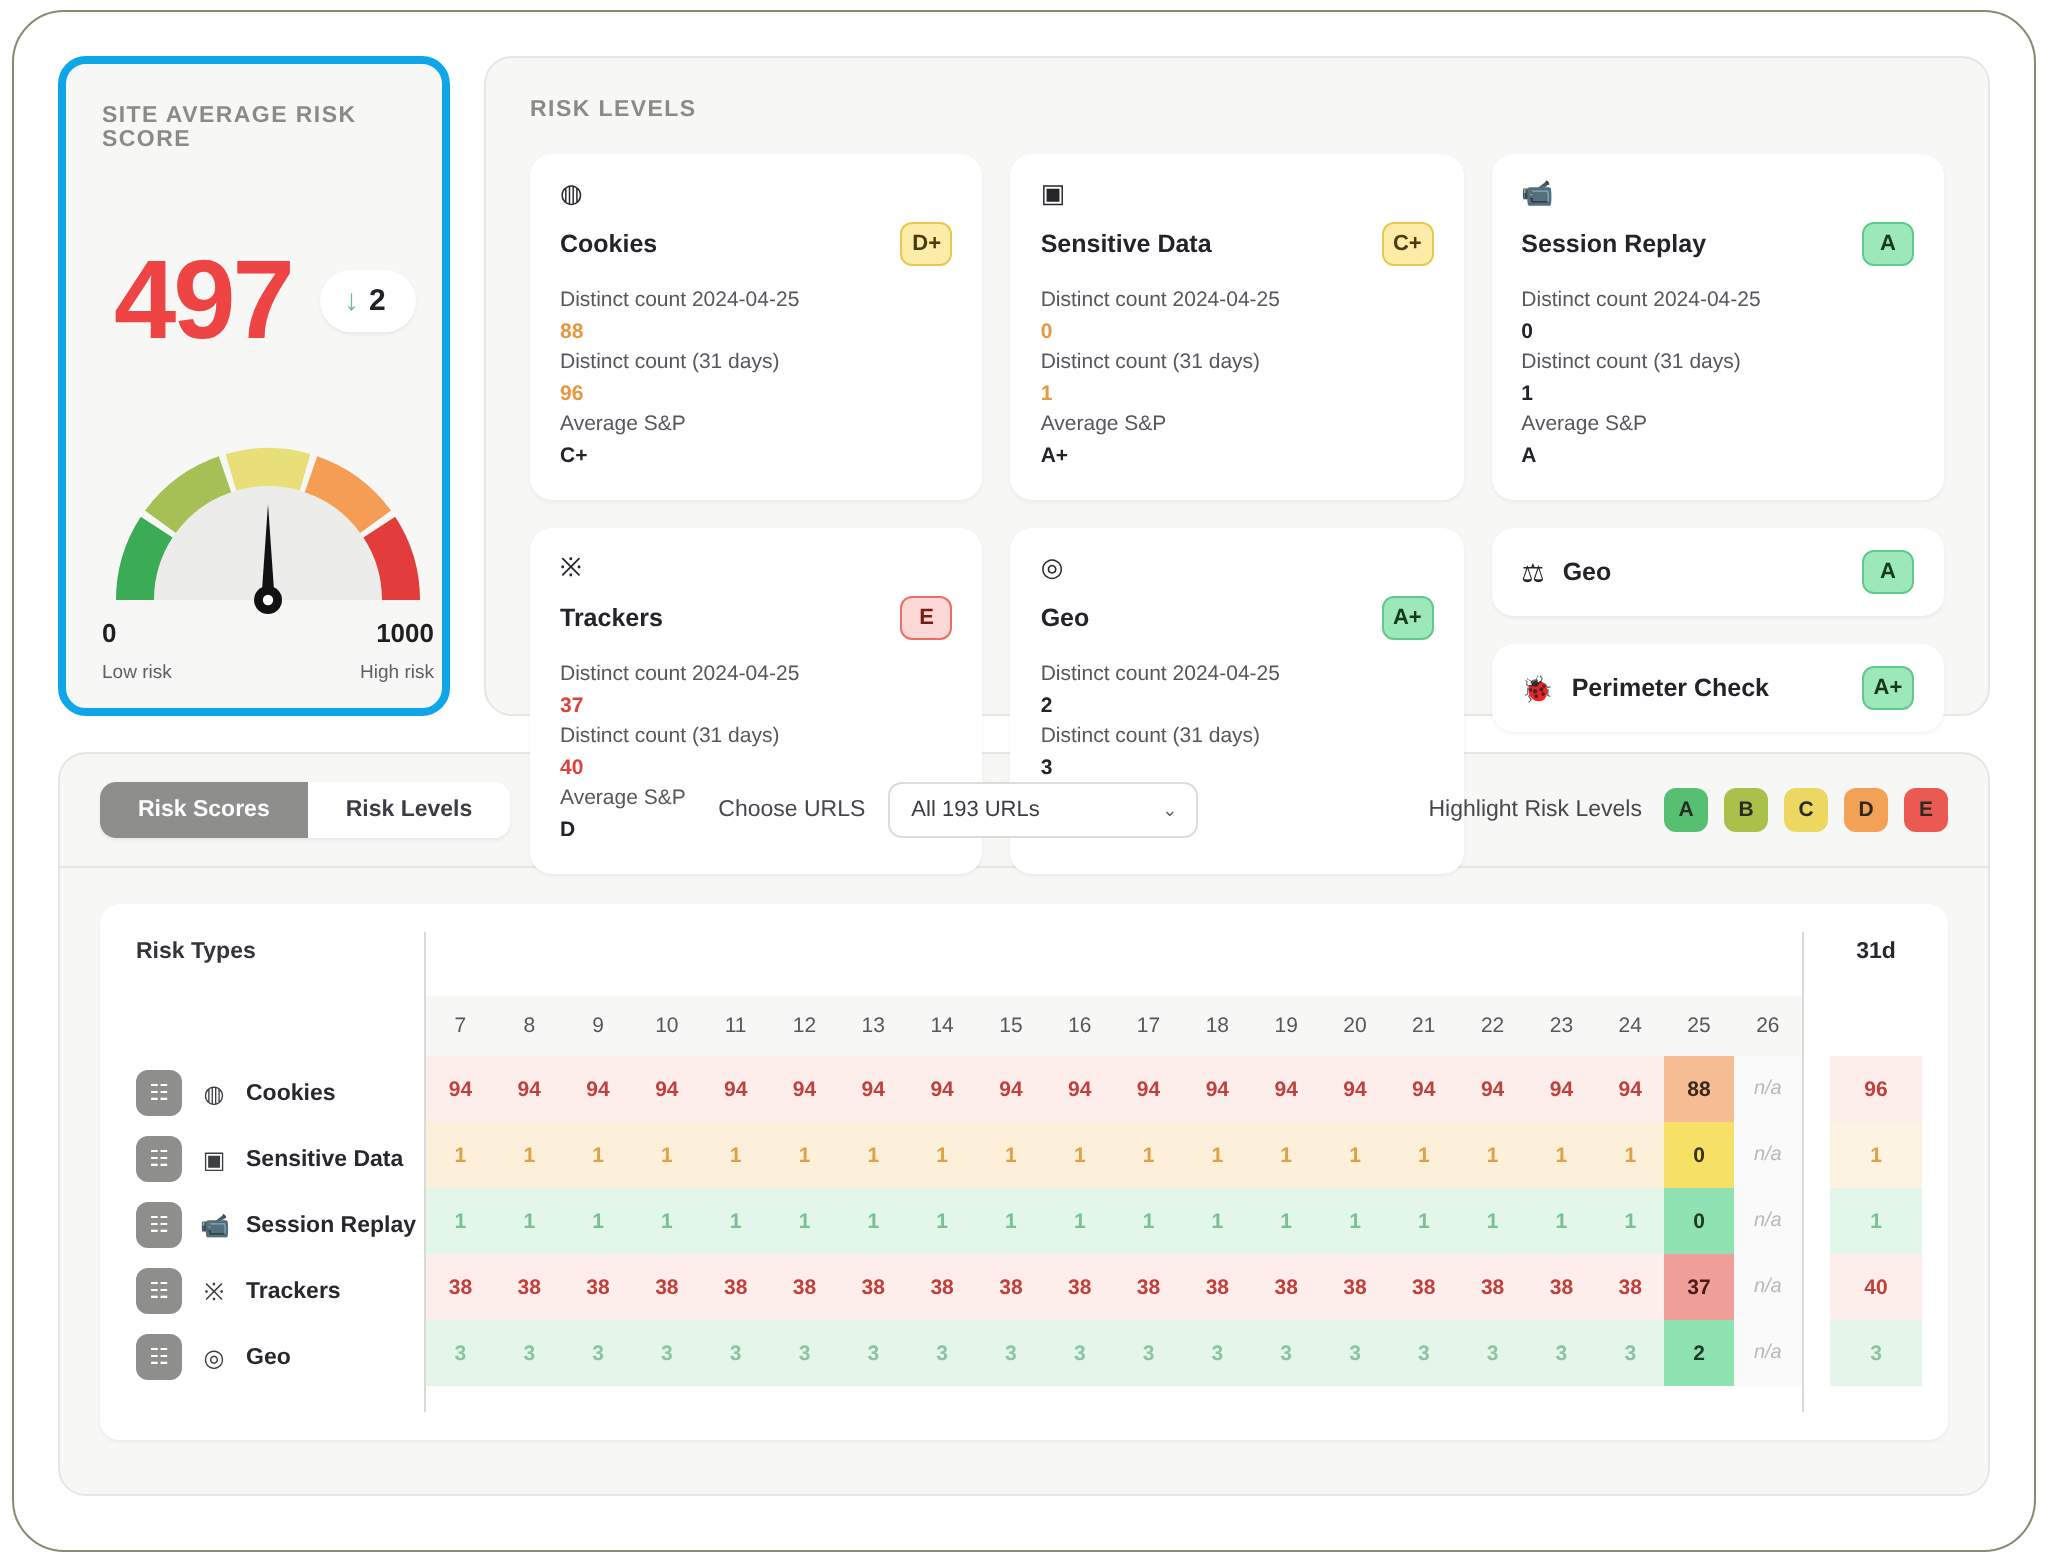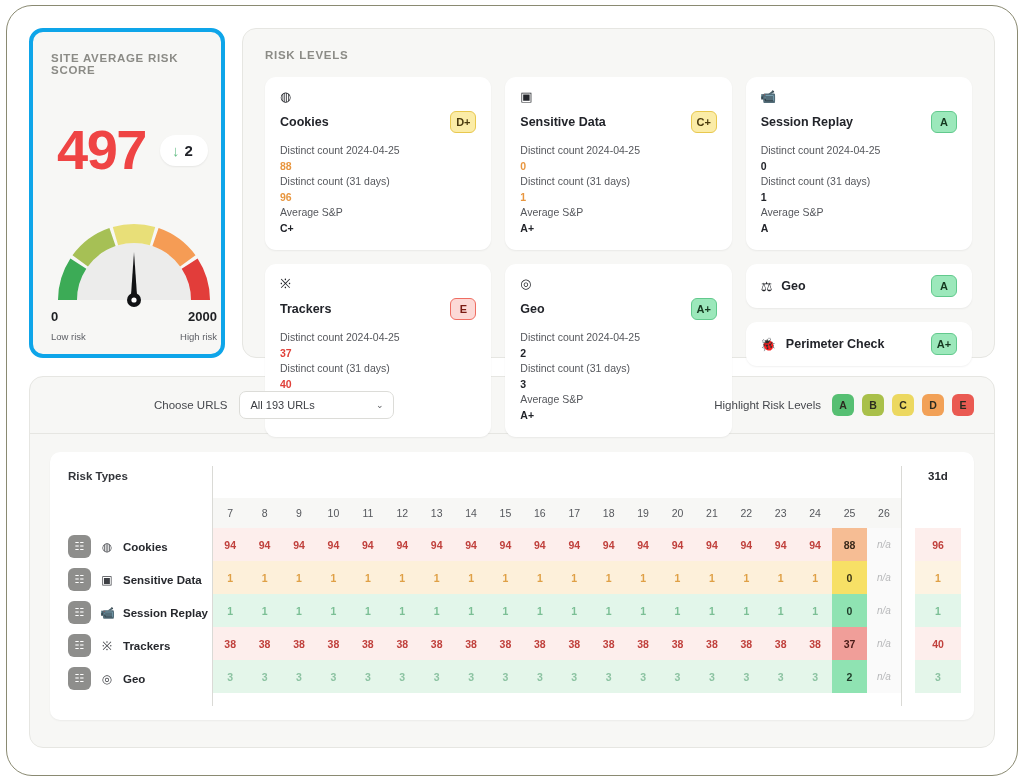--- a/index.html
+++ b/index.html
@@ -246,21 +246,21 @@
 
             <path d="M -3.2 -2 L 0 -48 L 3.2 -2 Z" fill="#111214"></path>
             <circle cx="0" cy="0" r="7" fill="#111214"></circle>
             <circle cx="0" cy="0" r="2.6" fill="#ffffff"></circle>
           </g>
         </svg>
       </div>
 
       <div class="gauge-labels">
         <span class="gauge-minmax">0</span>
-        <span class="gauge-minmax">2000</span>
+        <span class="gauge-minmax">1000</span>
       </div>
       <div class="gauge-sub">
         <span>Low risk</span>
         <span>High risk</span>
       </div>
     </div>
 
     <div class="card-levels">
       <div class="section-title">RISK LEVELS</div>
       <div class="lv-grid" id="lv-grid">
@@ -389,20 +389,24 @@
               <span class="grade g-Ap">A+</span>
             </div>
           </div>
         </div>
     </div>
 
   </div>
 
   <div class="bottom-panel">
     <div class="toolbar">
+      <div class="seg" id="seg-tabs">
+          <div class="seg-btn active">Risk Scores</div>
+          <div class="seg-btn">Risk Levels</div>
+        </div>
 
       <div class="tb-mid">
         <span class="tb-label">Choose URLS</span>
         <div class="url-select">
           <span>All 193 URLs</span>
           <span class="chev">⌄</span>
         </div>
       </div>
 
       <div class="tb-right">

